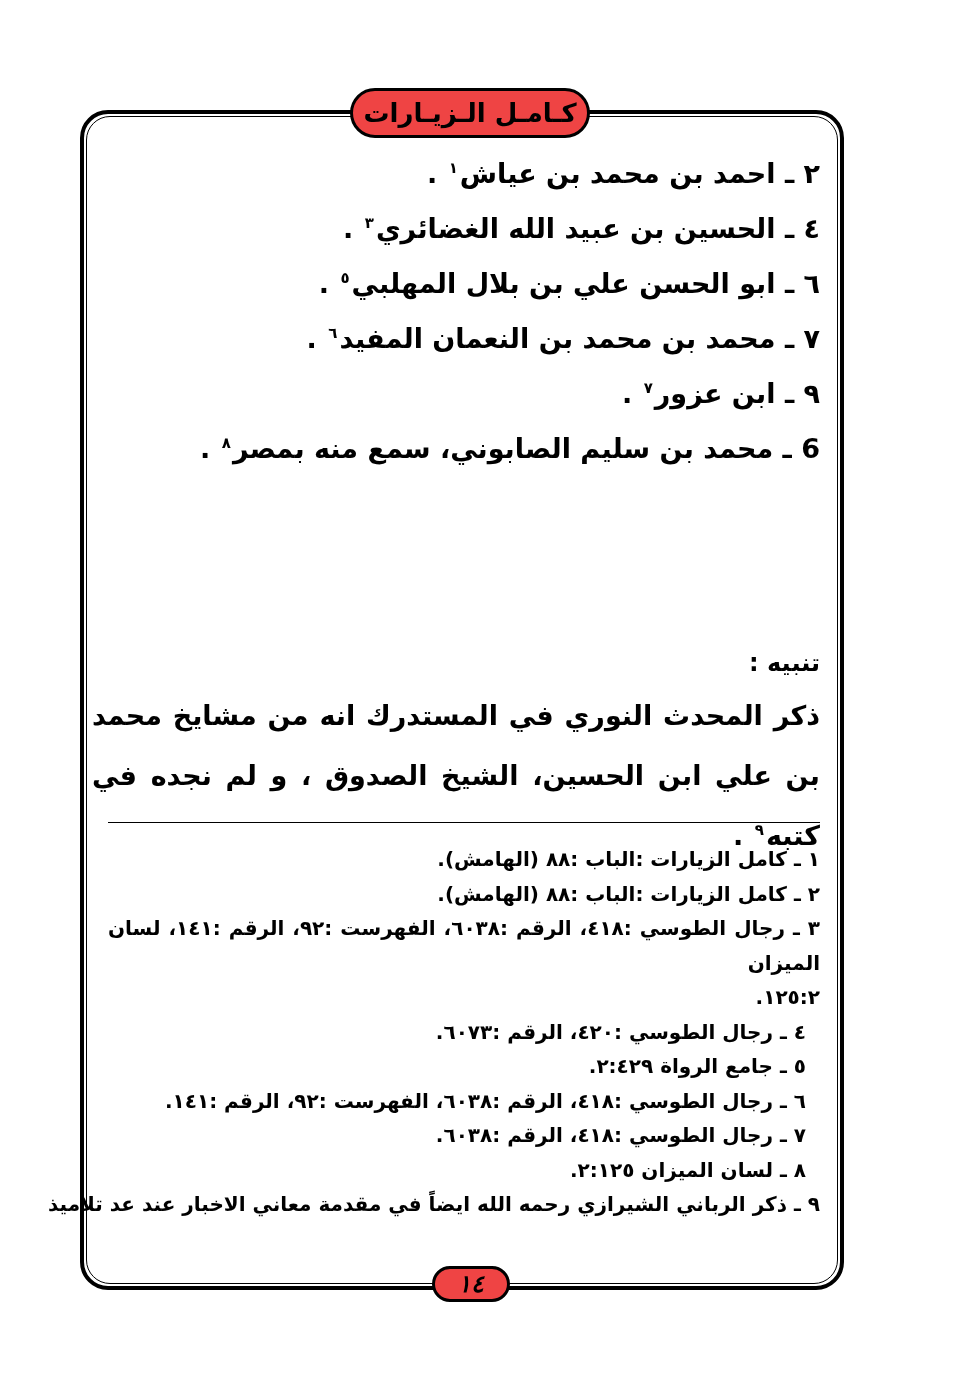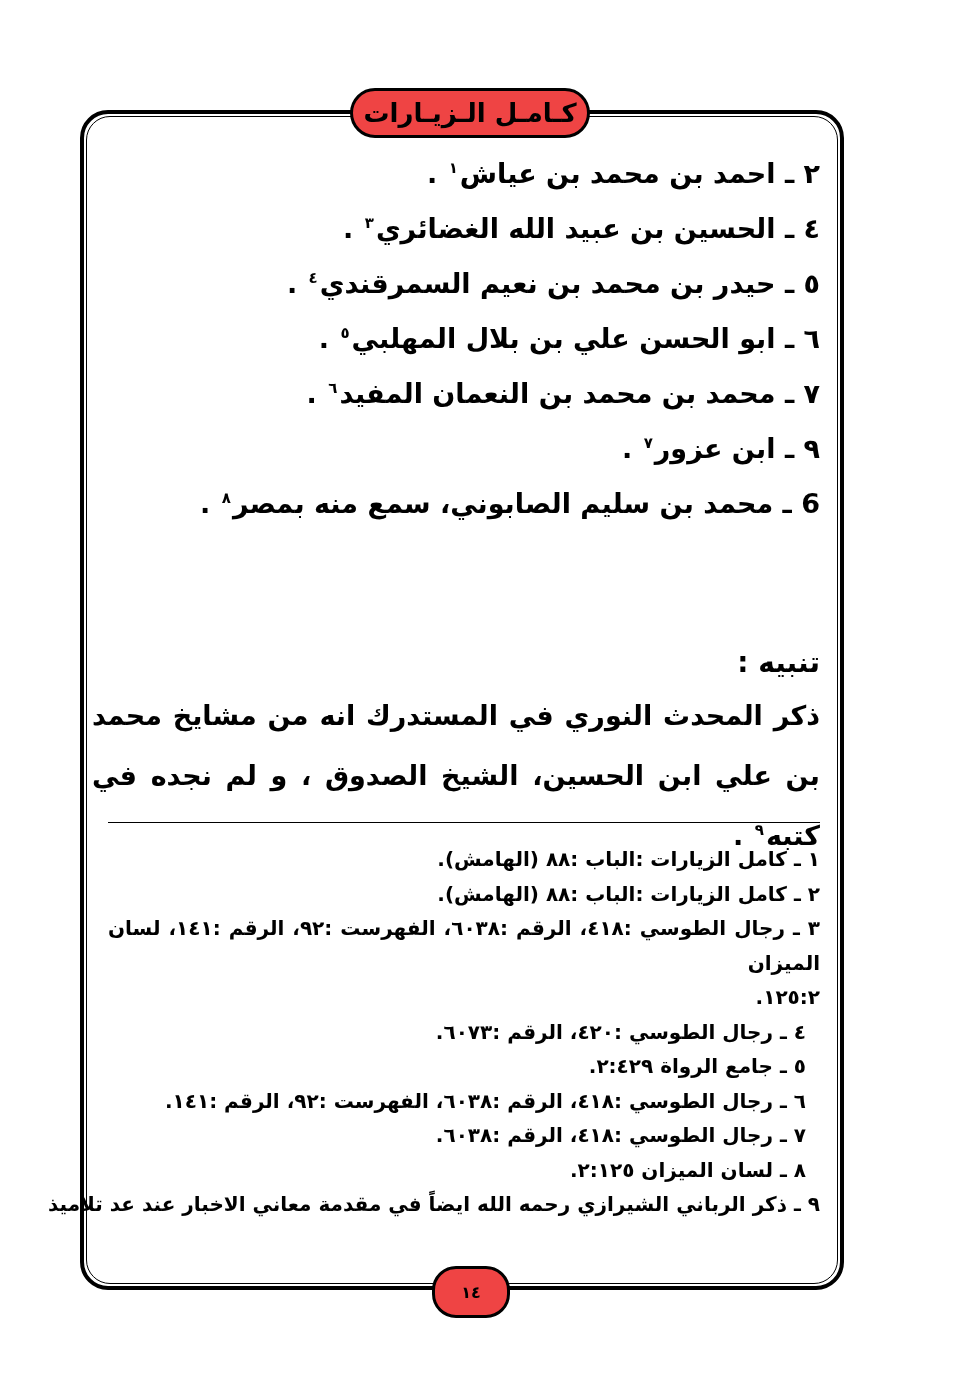--- a/index.html
+++ b/index.html
@@ -52,23 +52,24 @@
       width: 240px;
       height: 50px;
       border-radius: 25px;
       font-size: 26px;
       letter-spacing: 1px;
     }
     .footer-pill {
       left: 432px;
       top: 1266px;
       width: 78px;
-      height: 52px;
+      height: 36px;
       border-radius: 24px;
-      font-size: 16px;
+      font-size: 24px;
+      font-style: italic;
     }
     .content {
       position: absolute;
       left: 92px;
       right: 148px;
       direction: rtl;
       text-align: right;
     }
     .list {
       top: 146px;
@@ -83,21 +84,21 @@
     .list-item sup, .note-body sup {
       font-size: 15px;
       vertical-align: super;
       line-height: 0;
       margin: 0 2px;
     }
     .note {
       top: 640px;
     }
     .note-title {
-      font-size: 28px;
+      font-size: 24px;
       font-weight: bold;
       line-height: 46px;
     }
     .note-body {
       font-size: 27px;
       font-weight: bold;
       line-height: 60px;
       text-align: justify;
       text-align-last: right;
     }
@@ -135,21 +136,20 @@
 <div class="frame"></div>
 <div class="frame-inner"></div>
 
 <div class="pill header-pill">
   <span>كـامـل الـزيـارات</span>
 </div>
 
 <div class="content list">
   <div class="list-item"><span>٢</span><span> ـ </span><span>احمد بن محمد بن عياش</span><sup>١</sup><span> .</span></div>
   <div class="list-item"><span>٤</span><span> ـ </span><span>الحسين بن عبيد الله الغضائري</span><sup>٣</sup><span> .</span></div>
-  <div class="list-item"><span>٥</span><span> ـ </span><span>حيدر بن محمد بن نعيم السمرقندي</span><sup>٤</sup><span> .</span></div>
   <div class="list-item"><span>٦</span><span> ـ </span><span>ابو الحسن علي بن بلال المهلبي</span><sup>٥</sup><span> .</span></div>
   <div class="list-item"><span>٧</span><span> ـ </span><span>محمد بن محمد بن النعمان المفيد</span><sup>٦</sup><span> .</span></div>
   <div class="list-item"><span>٩</span><span> ـ </span><span>ابن عزور</span><sup>٧</sup><span> .</span></div>
   <div class="list-item"><span>6</span><span> ـ </span><span>محمد بن سليم الصابوني، سمع منه بمصر</span><sup>٨</sup><span> .</span></div>
 </div>
 
 <div class="content note">
   <div class="note-title">تنبيه :</div>
   <div class="note-body"><span>ذكر المحدث النوري في المستدرك انه من مشايخ محمد بن علي ابن الحسين، الشيخ الصدوق ، و لم نجده في كتبه</span><sup>٩</sup><span> .</span></div>
 </div>

